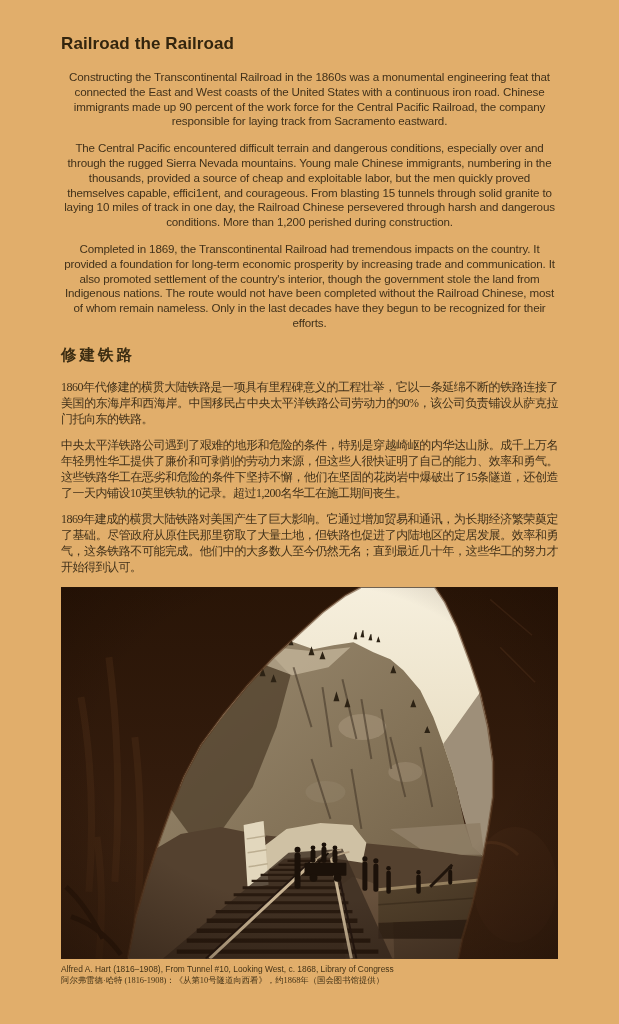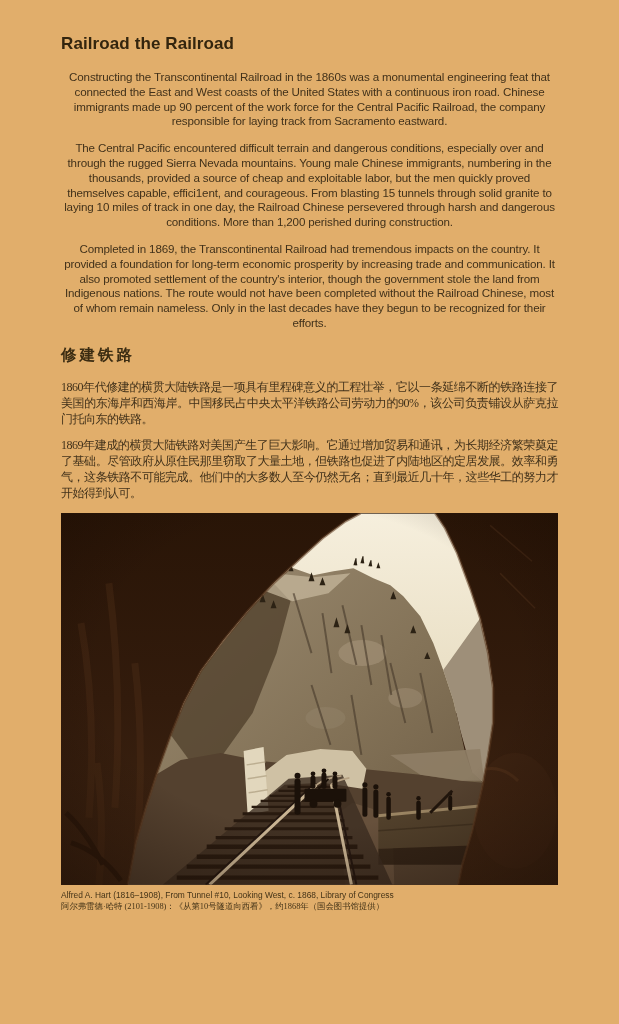--- a/index.html
+++ b/index.html
@@ -50,20 +50,21 @@
 
   <h1 class="title-en">Railroad the Railroad</h1>
 
   <p class="p-en">Constructing the Transcontinental Railroad in the 1860s was a monumental engineering feat that connected the East and West coasts of the United States with a continuous iron road. Chinese immigrants made up 90 percent of the work force for the Central Pacific Railroad, the company responsible for laying track from Sacramento eastward.</p>
   <p class="p-en">The Central Pacific encountered difficult terrain and dangerous conditions, especially over and through the rugged Sierra Nevada mountains. Young male Chinese immigrants, numbering in the thousands, provided a source of cheap and exploitable labor, but the men quickly proved themselves capable, effici1ent, and courageous. From blasting 15 tunnels through solid granite to laying 10 miles of track in one day, the Railroad Chinese persevered through harsh and dangerous conditions. More than 1,200 perished during construction.</p>
   <p class="p-en">Completed in 1869, the Transcontinental Railroad had tremendous impacts on the country. It provided a foundation for long-term economic prosperity by increasing trade and communication. It also promoted settlement of the country's interior, though the government stole the land from Indigenous nations. The route would not have been completed without the Railroad Chinese, most of whom remain nameless. Only in the last decades have they begun to be recognized for their efforts.</p>
 
   <h2 class="title-zh">修建铁路</h2>
 
   <p class="p-zh">1860年代修建的横贯大陆铁路是一项具有里程碑意义的工程壮举，它以一条延绵不断的铁路连接了美国的东海岸和西海岸。中国移民占中央太平洋铁路公司劳动力的90%，该公司负责铺设从萨克拉门托向东的铁路。</p>
+  <p class="p-zh">中央太平洋铁路公司遇到了艰难的地形和危险的条件，特别是穿越崎岖的内华达山脉。成千上万名年轻男性华工提供了廉价和可剥削的劳动力来源，但这些人很快证明了自己的能力、效率和勇气。这些铁路华工在恶劣和危险的条件下坚持不懈，他们在坚固的花岗岩中爆破出了15条隧道，还创造了一天内铺设10英里铁轨的记录。超过1,200名华工在施工期间丧生。</p>
   <p class="p-zh">1869年建成的横贯大陆铁路对美国产生了巨大影响。它通过增加贸易和通讯，为长期经济繁荣奠定了基础。尽管政府从原住民那里窃取了大量土地，但铁路也促进了内陆地区的定居发展。效率和勇气，这条铁路不可能完成。他们中的大多数人至今仍然无名；直到最近几十年，这些华工的努力才开始得到认可。</p>
 
   <figure>
     <svg class="photo-wrap" viewBox="0 0 498 372" xmlns="http://www.w3.org/2000/svg" role="img" aria-label="Sepia photograph taken from inside Tunnel #10 looking west: railroad track runs out of the dark tunnel toward a rocky granite mountainside; workers stand beside a handcar near a stone retaining wall, bright sky above the ridge">
       <defs>
         <linearGradient id="frame" x1="0" y1="0" x2="0" y2="1">
           <stop offset="0" stop-color="#291507"></stop>
           <stop offset="0.5" stop-color="#321b0c"></stop>
           <stop offset="1" stop-color="#3d2412"></stop>
         </linearGradient>
@@ -182,17 +183,17 @@
         </g>
       </g>
 
       <path d="M67 372 L75 330 L85 295 L97 258 L110 222 L123 190 L140 158 L163 127 L187 98 L213 70 L240 45 L262 25 L285 8 L300 0 M375 0 L385 15 L397 40 L410 75 L420 105 L428 140 L433 175 L433 210 L428 243 L423 270 L412 318 L402 352 L398 372" fill="none" stroke="#5c3a20" stroke-opacity="0.55" stroke-width="2.5"></path>
 
       <rect x="0" y="0" width="498" height="372" fill="url(#vig)"></rect>
     </svg>
 
     <figcaption>
       <div class="cap-en">Alfred A. Hart (1816–1908), From Tunnel #10, Looking West, c. 1868, Library of Congress</div>
-      <div class="cap-zh">阿尔弗雷德·哈特 (2101-1908)：《从第10号隧道向西看》，约1868年（国会图书馆提供）</div>
+      <div class="cap-zh">阿尔弗雷德·哈特 (1816-1908)：《从第10号隧道向西看》，约1868年（国会图书馆提供）</div>
     </figcaption>
   </figure>
 
 </div>
 
 </body></html>

